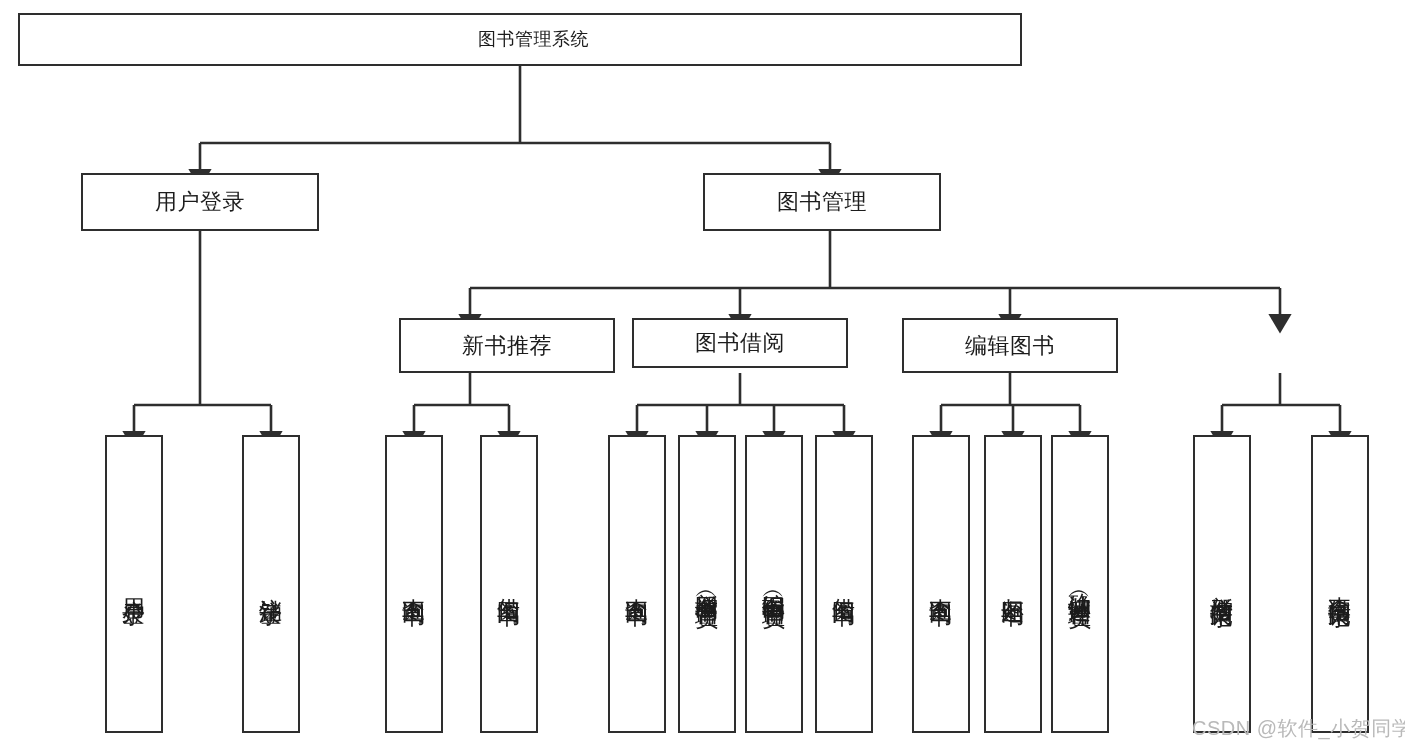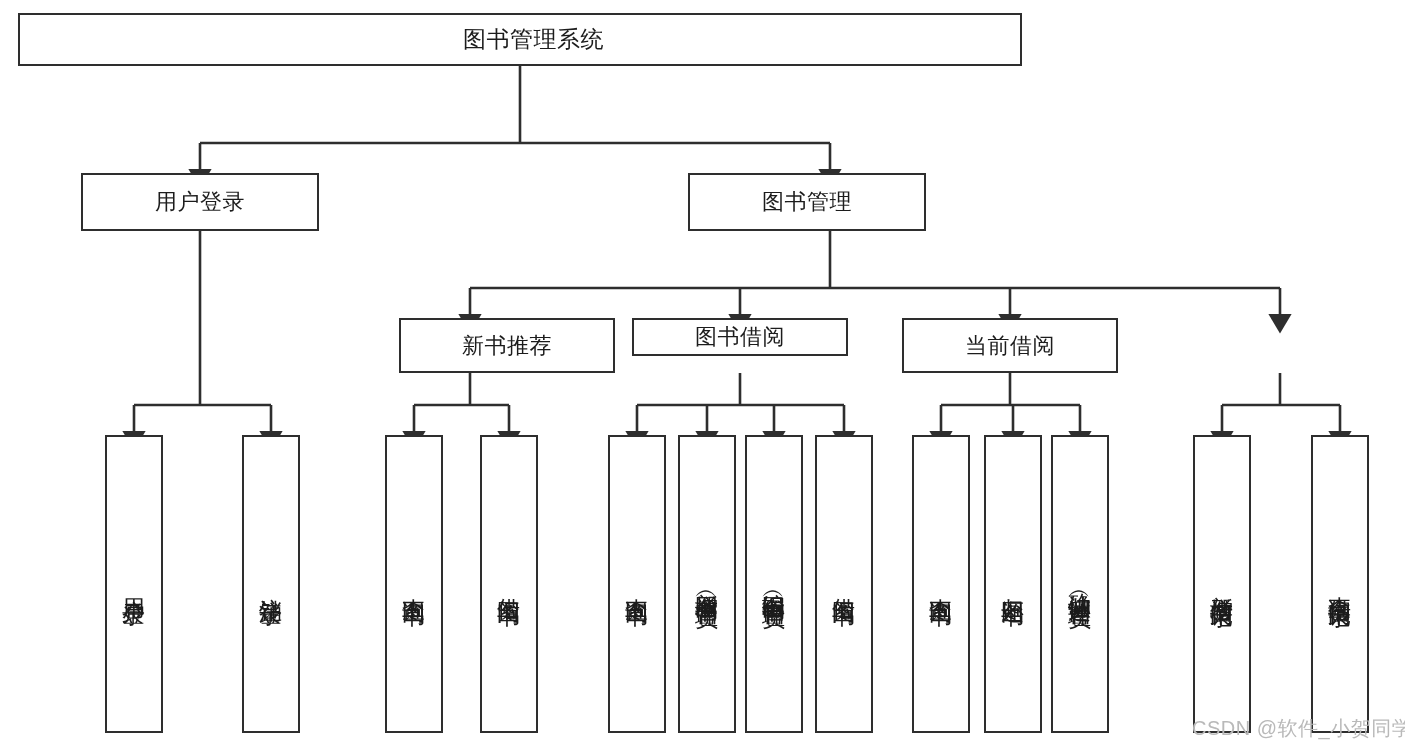--- a/index.html
+++ b/index.html
@@ -40,21 +40,21 @@
     text-align: center;
     line-height: 1.18;
     letter-spacing: 0.5px;
   }
   
   .node.horiz .label {
     font-size: 22px;
     writing-mode: horizontal-tb;
   }
   .node.root .label {
-    font-size: 23px;
+    font-size: 18px;
     margin-left: 27px;
   }
   
   .node.vert {
     align-items: center;
     justify-content: center;
     padding: 6px 0;
   }
   .node.vert .label {
     writing-mode: vertical-rl;
@@ -121,32 +121,32 @@
       </g>
   </svg>
 
   <div class="node horiz root" style="left: 18px; top: 13px; width: 1004px; height: 53px;">
     <span class="label">图书管理系统</span>
   </div>
 
   <div class="node horiz" style="left: 81px; top: 173px; width: 238px; height: 58px;">
     <span class="label">用户登录</span>
   </div>
-  <div class="node horiz" style="left: 688px; top: 173px; width: 238px; height: 58px;">
+  <div class="node horiz" style="left: 703px; top: 173px; width: 238px; height: 58px;">
     <span class="label">图书管理</span>
   </div>
 
   <div class="node horiz" style="left: 362px; top: 318px; width: 216px; height: 55px; margin-left: 37px;">
     <span class="label">新书推荐</span>
   </div>
-  <div class="node horiz" style="left: 632px; top: 318px; width: 216px; height: 38px;">
+  <div class="node horiz" style="left: 632px; top: 318px; width: 216px; height: 50px;">
     <span class="label">图书借阅</span>
   </div>
   <div class="node horiz" style="left: 902px; top: 318px; width: 216px; height: 55px;">
-    <span class="label">当前借阅</span>
+    <span class="label">编辑图书</span>
   </div>
 
   <div class="node vert" style="left: 105px; top: 435px; width: 58px; height: 298px;">
     <span class="label">用户登录</span>
   </div>
   <div class="node vert" style="left: 242px; top: 435px; width: 58px; height: 298px;">
     <span class="label">注销登录</span>
   </div>
 
   <div class="node vert" style="left: 385px; top: 435px; width: 58px; height: 298px;">

